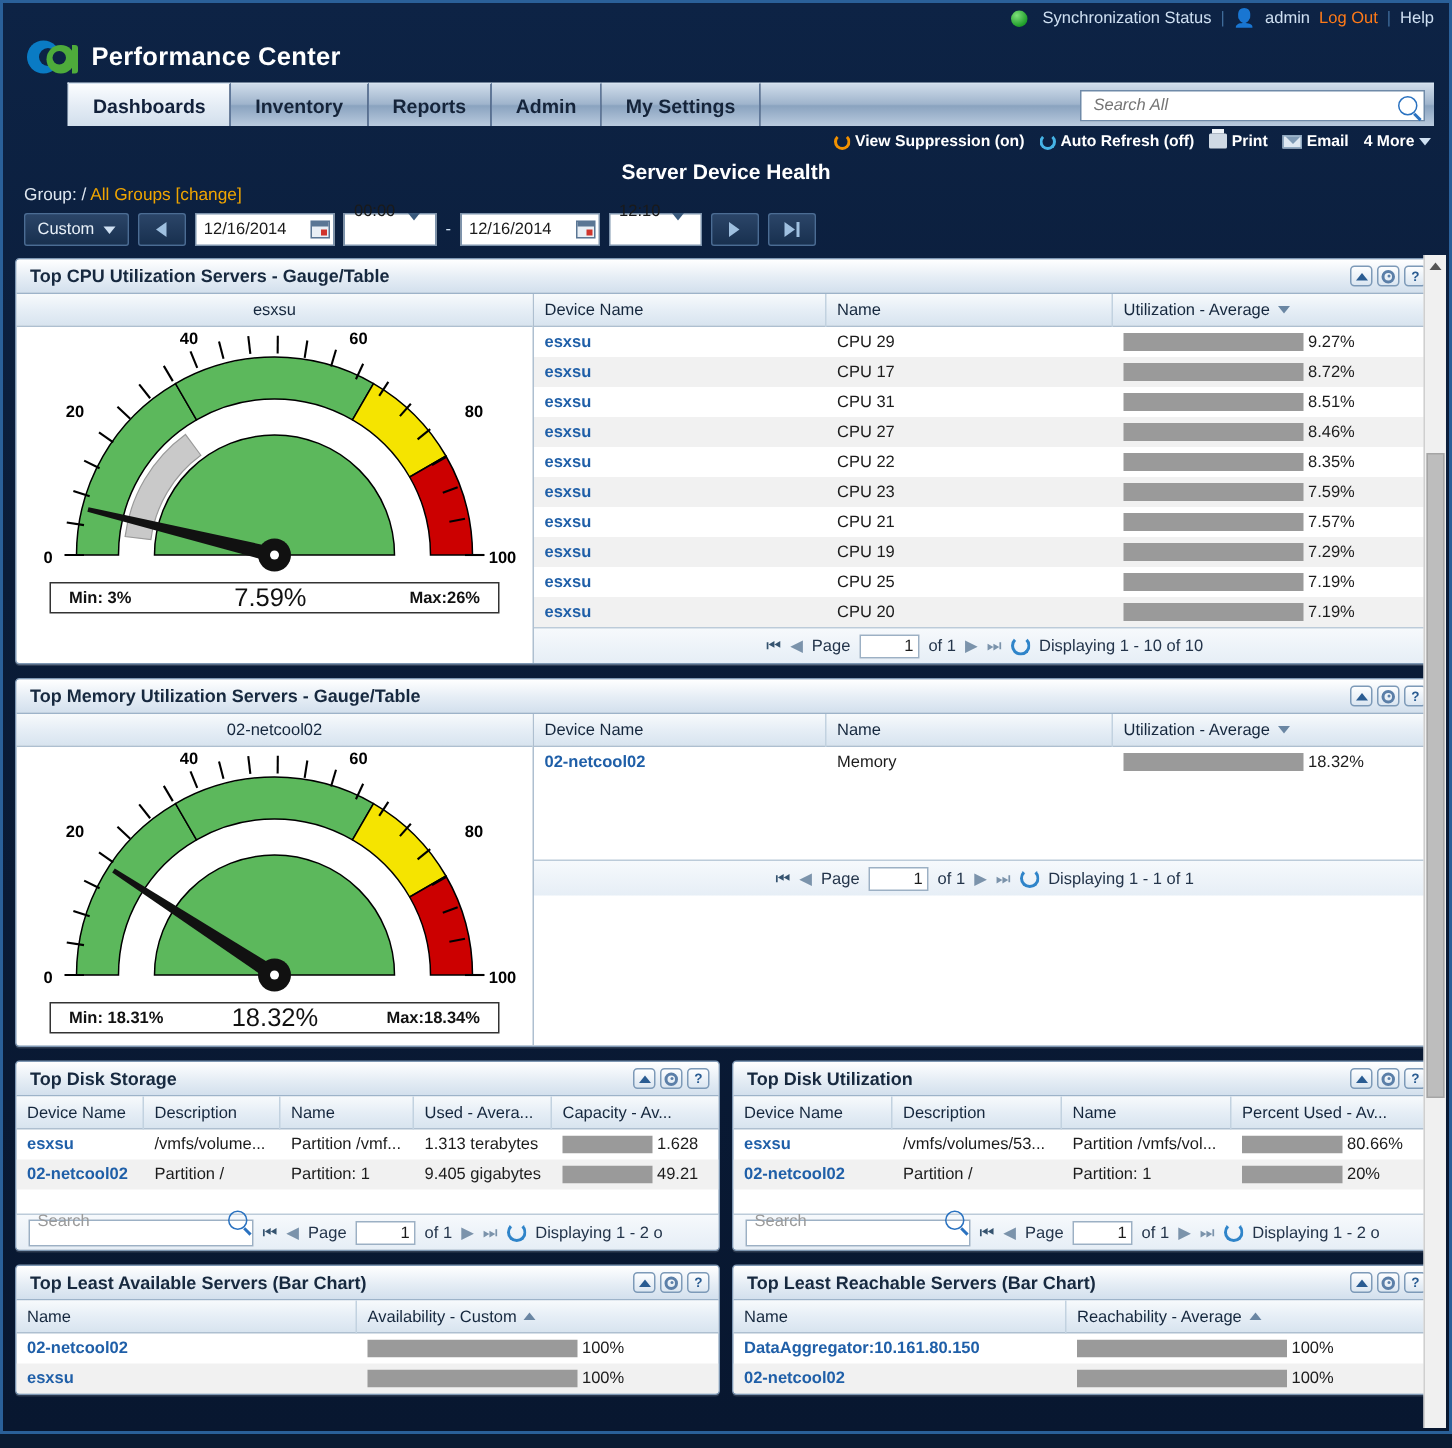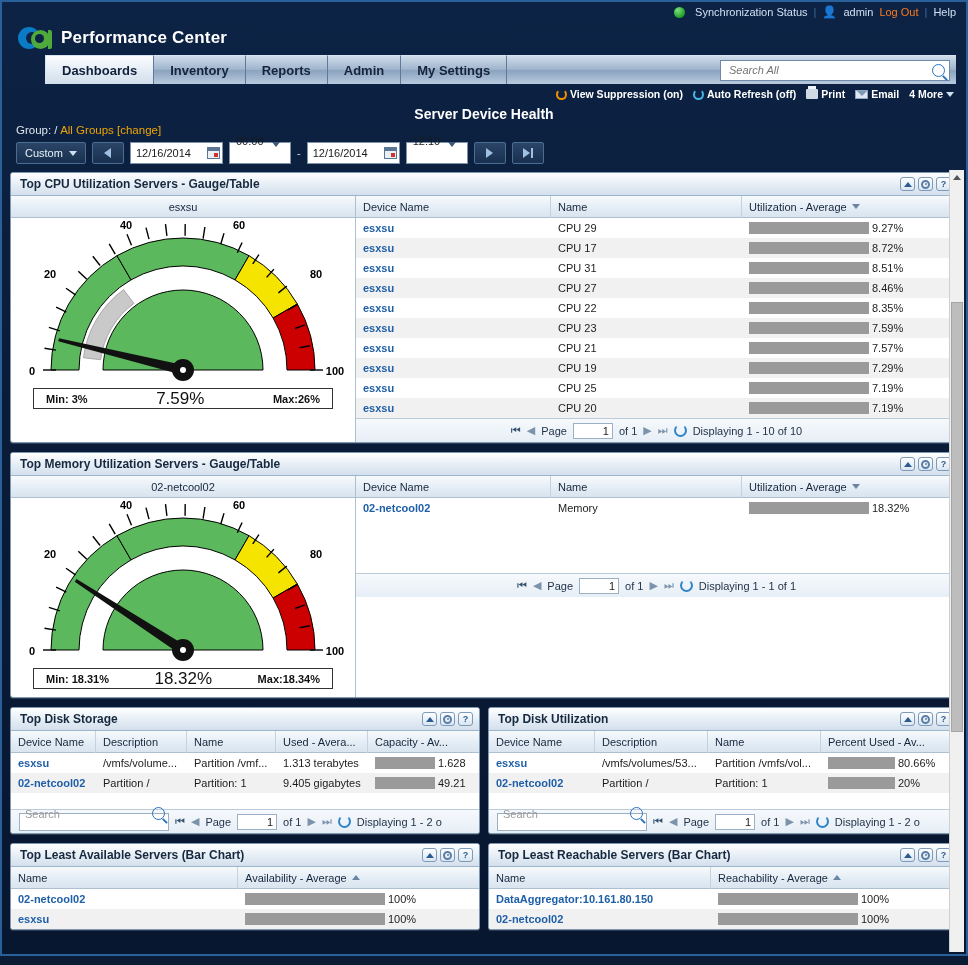--- a/index.html
+++ b/index.html
@@ -818,21 +818,21 @@
               </div>
             <div class="hdbtn">
                 <span class="gear"></span>
               </div>
             <div class="hdbtn">?</div>
           </div>
         </div>
         <div class="colhdr">
           <div style="width:227px">Name</div>
           <div style="flex:1">
-            <span>Availability - Average</span>
+            <span>Availability - Custom</span>
               <span class="sort-u"></span>
           </div>
         </div>
         <div id="la-rows">
             <div class="row">
               <div style="width:227px">
                 <span class="devlink">02-netcool02</span>
               </div>
               <div style="flex:1" class="barcell">
                 <span class="bar-track" style="width:140px"><span class="bar-fill blue" style="width:140px"></span></span>

